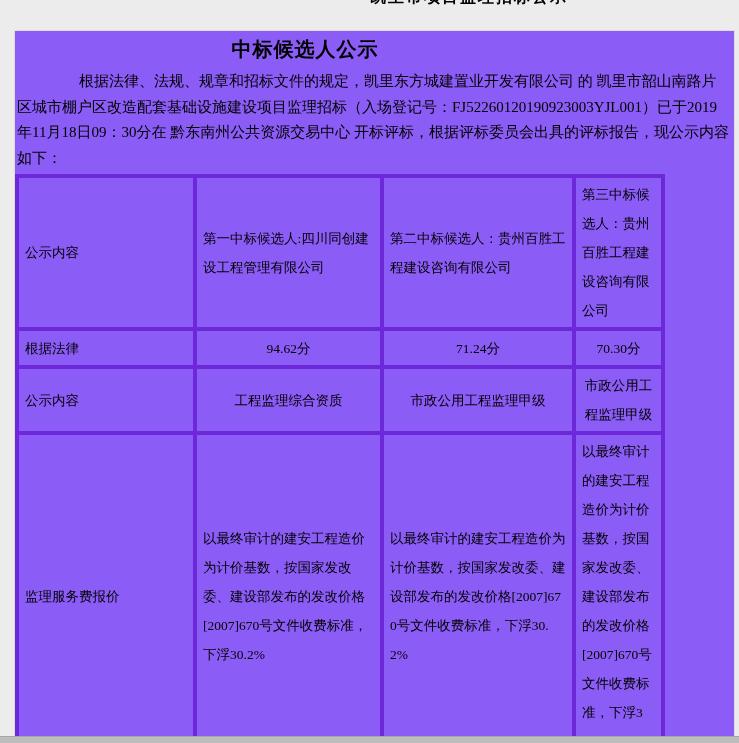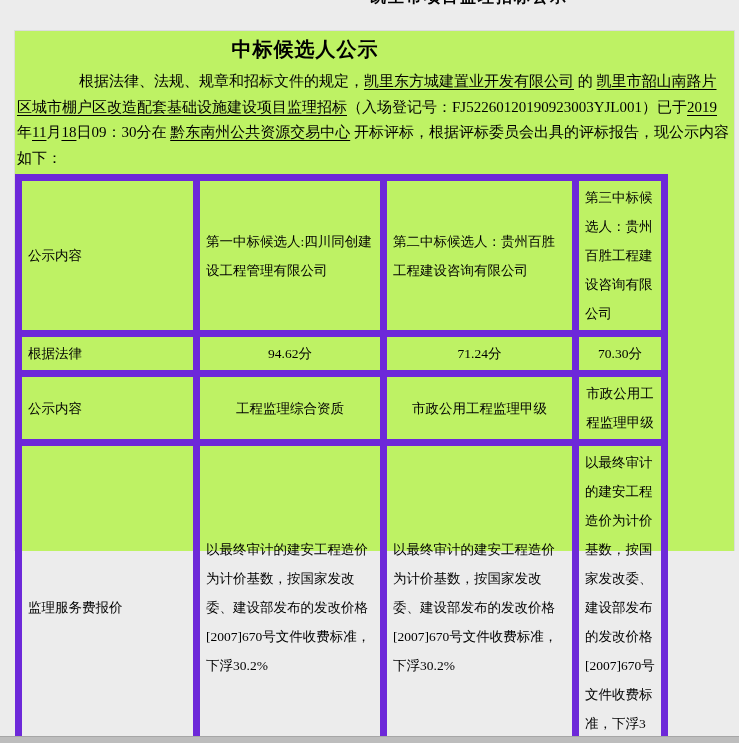--- a/index.html
+++ b/index.html
@@ -11,45 +11,45 @@
   }
   
   .top-strip{
     position:absolute;top:0;left:0;width:739px;height:8px;overflow:hidden;
   }
   .top-strip .clipped{
     position:absolute;left:370px;top:-13px;
     font-weight:bold;font-size:16px;letter-spacing:2px;white-space:nowrap;
   }
   .panel{
-    position:absolute;left:14px;top:30px;width:721px;height:521px;
-    background:#bef264;border:1px solid #dcdcdc;border-bottom:none;
+    position:absolute;left:14px;top:30px;width:721px;height:707px;
+    background:#8b5cf6;border:1px solid #dcdcdc;border-bottom:none;
     box-sizing:border-box;
   }
   .title{
     width:580px;margin:4px 0 0 0;text-align:center;
     font-size:20px;font-weight:bold;letter-spacing:1px;line-height:28px;
   }
   .intro{
     margin:6px 0 0 2px;width:714px;
     font-size:15px;line-height:25.5px;text-indent:62px;
     word-break:break-all;
   }
-  .intro .u{text-decoration:underline;text-underline-offset:3px;}
+  .intro .u{text-underline-offset:3px;}
   table.bid{
     border-collapse:collapse;table-layout:fixed;
     width:646px;margin:3px 0 0 0;
     font-size:13.5px;
   }
   table.bid col.c0{width:178px;}
   table.bid col.c1{width:187px;}
   table.bid col.c2{width:192px;}
   table.bid col.c3{width:89px;}
   table.bid th,table.bid td{
-    border:7px solid #6d28d9;
+    border:4px solid #6d28d9;
     padding:2px 6px;
     line-height:2.15;
     vertical-align:middle;
     font-weight:normal;
     word-break:break-all;
   }
   table.bid th{text-align:left;}
   td.left{text-align:left;}
   td.center{text-align:center;}
   tr.r0{height:96px;}

